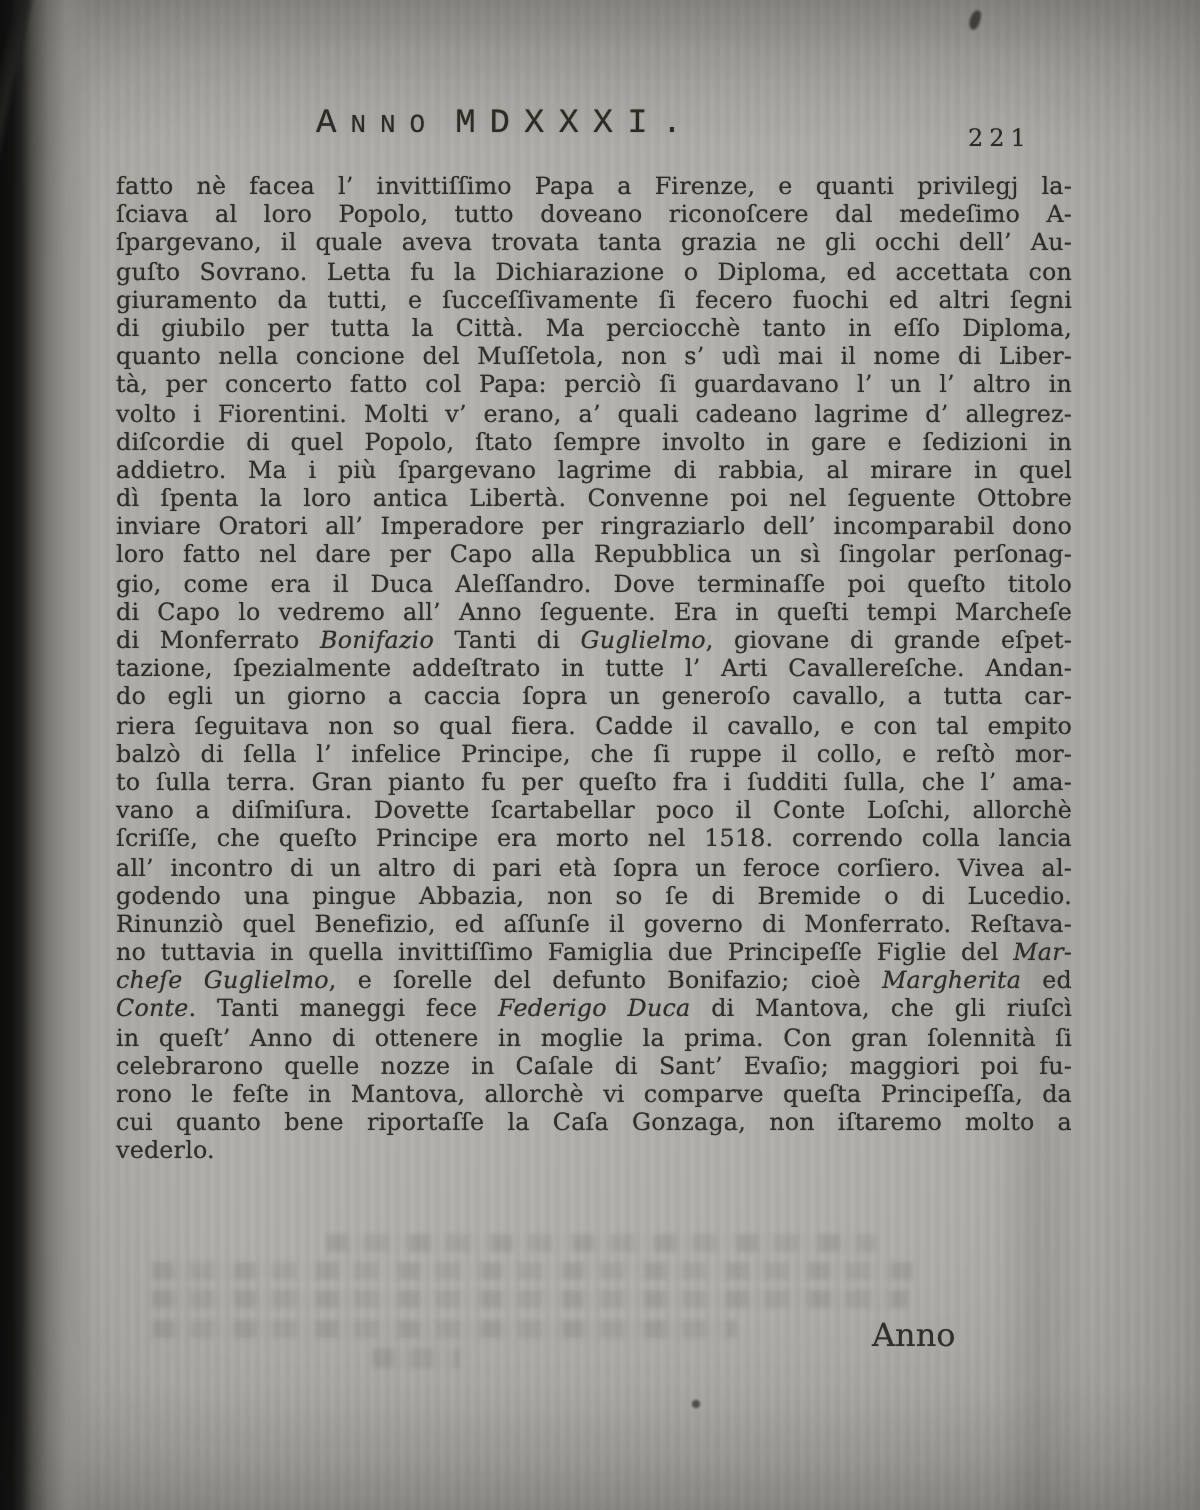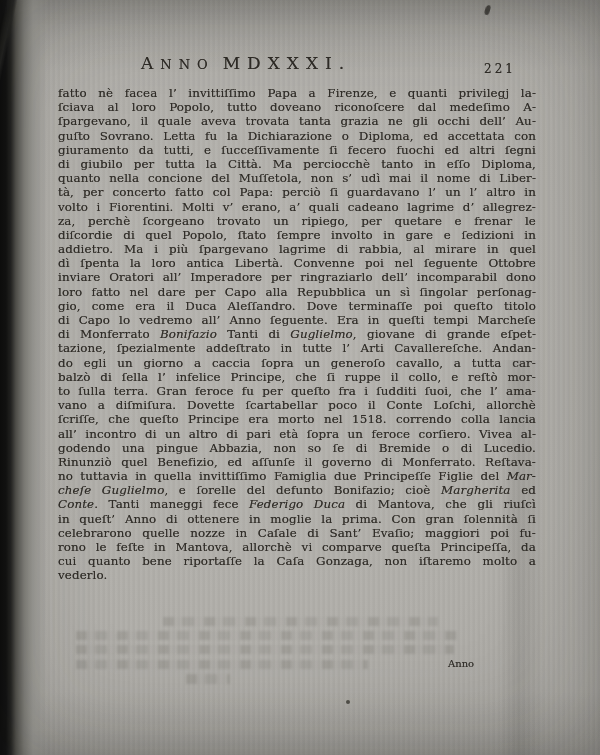--- a/index.html
+++ b/index.html
@@ -22,22 +22,22 @@
     transform:rotate(12deg);transform-origin:top center;opacity:.9;}
   .curve-band{position:absolute;left:498px;top:360px;width:46px;bottom:0;
     background:linear-gradient(90deg,rgba(25,25,23,0),rgba(25,25,23,0.09) 45%,rgba(25,25,23,0));}
   .speck{position:absolute;}
   .speck.s1{left:485px;top:5px;width:5px;height:10px;background:#45433f;border-radius:60% 40% 50% 50%;transform:rotate(15deg);filter:blur(.4px);}
   .speck.s2{left:346px;top:700px;width:4px;height:4px;background:#504e49;border-radius:50%;filter:blur(.5px);}
   .vignette{position:absolute;inset:0;pointer-events:none;
     box-shadow:inset 0 0 110px rgba(30,30,28,0.22), inset 0 0 28px rgba(40,40,38,0.10);}
 
   .header{position:absolute;left:60px;top:53px;width:480px;height:26px;color:#2f2c27;}
-  .htitle{position:absolute;left:81px;top:0;white-space:nowrap;
-    font-size:17px;letter-spacing:7px;text-shadow:0 0 .6px rgba(47,44,39,.6);}
+  .htitle{position:absolute;left:98px;top:0;white-space:nowrap;
+    font-size:17px;letter-spacing:7px;text-shadow:0 0 .6px rgba(47,44,39,.6);font-family:Liberation Mono, monospace;}
   .htitle .smallcaps{font-size:13px;letter-spacing:7px;}
   .htitle .year{margin-left:8px;}
   .pagenum{position:absolute;left:424px;top:9px;font-size:12px;letter-spacing:3px;
     text-shadow:0 0 .5px rgba(47,44,39,.6);}
 
   .body{position:absolute;left:58px;top:86px;width:478px;color:#312e29;
     font-size:11.9px;line-height:14.18px;letter-spacing:.1px;
     text-shadow:0 0 .55px rgba(49,46,41,.65);}
   .tline{text-align:justify;text-align-last:justify;}
   .tline.last{text-align-last:left;}
@@ -45,21 +45,21 @@
 
   .ghost{position:absolute;left:76px;top:617px;width:394px;filter:blur(1.2px);opacity:.5;}
   .grow{height:9px;margin-bottom:5.2px;
     background:repeating-linear-gradient(90deg, rgba(95,92,86,0.38) 0 11px, rgba(95,92,86,0.06) 11px 19px, rgba(95,92,86,0.30) 19px 31px, rgba(95,92,86,0.05) 31px 41px);}
   .grow:nth-child(1){width:70%;margin-left:22%;}
   .grow:nth-child(2){width:97%;}
   .grow:nth-child(3){width:96%;}
   .grow:nth-child(4){width:74%;}
   .grow:nth-child(5){width:11%;margin-left:28%;height:10px;}
 
-  .catchword{position:absolute;left:448px;top:658px;font-size:10px;color:#33302b;
+  .catchword{position:absolute;left:436px;top:658px;font-size:16px;color:#33302b;
     text-shadow:0 0 .5px rgba(49,46,41,.6);}
 </style>
 </head>
 <body>
 
 <div class="photo">
   <div class="texture"></div>
   <div class="top-shade"></div>
   <div class="bottom-shade"></div>
   <div class="spine"></div>
@@ -74,33 +74,33 @@
   <div class="body">
       <div class="tline"><span>fatto nè facea l’ invittiſſimo Papa a Firenze, e quanti privilegj la-</span></div>
       <div class="tline"><span>ſciava al loro Popolo, tutto doveano riconoſcere dal medeſimo A-</span></div>
       <div class="tline"><span>ſpargevano, il quale aveva trovata tanta grazia ne gli occhi dell’ Au-</span></div>
       <div class="tline"><span>guſto Sovrano. Letta fu la Dichiarazione o Diploma, ed accettata con</span></div>
       <div class="tline"><span>giuramento da tutti, e ſucceſſivamente ſi fecero fuochi ed altri ſegni</span></div>
       <div class="tline"><span>di giubilo per tutta la Città. Ma perciocchè tanto in eſſo Diploma,</span></div>
       <div class="tline"><span>quanto nella concione del Muſſetola, non s’ udì mai il nome di Liber-</span></div>
       <div class="tline"><span>tà, per concerto fatto col Papa: perciò ſi guardavano l’ un l’ altro in</span></div>
       <div class="tline"><span>volto i Fiorentini. Molti v’ erano, a’ quali cadeano lagrime d’ allegrez-</span></div>
-      <div class="tline"><span>za, perchè ſcorgeano trovato un ripiego, per quetare e frenar le</span></div>
       <div class="tline"><span>diſcordie di quel Popolo, ſtato ſempre involto in gare e ſedizioni in</span></div>
       <div class="tline"><span>addietro. Ma i più ſpargevano lagrime di rabbia, al mirare in quel</span></div>
       <div class="tline"><span>dì ſpenta la loro antica Libertà. Convenne poi nel ſeguente Ottobre</span></div>
       <div class="tline"><span>inviare Oratori all’ Imperadore per ringraziarlo dell’ incomparabil dono</span></div>
       <div class="tline"><span>loro fatto nel dare per Capo alla Repubblica un sì ſingolar perſonag-</span></div>
       <div class="tline"><span>gio, come era il Duca Aleſſandro. Dove terminaſſe poi queſto titolo</span></div>
       <div class="tline"><span>di Capo lo vedremo all’ Anno ſeguente. Era in queſti tempi Marcheſe</span></div>
       <div class="tline"><span>di Monferrato </span><span class="it">Bonifazio</span><span> Tanti di </span><span class="it">Guglielmo</span><span>, giovane di grande eſpet-</span></div>
       <div class="tline"><span>tazione, ſpezialmente addeſtrato in tutte l’ Arti Cavallereſche. Andan-</span></div>
       <div class="tline"><span>do egli un giorno a caccia ſopra un generoſo cavallo, a tutta car-</span></div>
+      <div class="tline"><span>riera ſeguitava non so qual fiera. Cadde il cavallo, e con tal empito</span></div>
       <div class="tline"><span>balzò di ſella l’ infelice Principe, che ſi ruppe il collo, e reſtò mor-</span></div>
-      <div class="tline"><span>to ſulla terra. Gran feroce fu per queſto fra i ſudditi ſuoi, che l’ ama-</span></div>
+      <div class="tline"><span>to ſulla terra. Gran pianto fu per queſto fra i ſudditi ſulla, che l’ ama-</span></div>
       <div class="tline"><span>vano a diſmiſura. Dovette ſcartabellar poco il Conte Loſchi, allorchè</span></div>
       <div class="tline"><span>ſcriſſe, che queſto Principe era morto nel 1518. correndo colla lancia</span></div>
       <div class="tline"><span>all’ incontro di un altro di pari età ſopra un feroce corſiero. Vivea al-</span></div>
       <div class="tline"><span>godendo una pingue Abbazia, non so ſe di Bremide o di Lucedio.</span></div>
       <div class="tline"><span>Rinunziò quel Benefizio, ed aſſunſe il governo di Monferrato. Reſtava-</span></div>
       <div class="tline"><span>no tuttavia in quella invittiſſimo Famiglia due Principeſſe Figlie del </span><span class="it">Mar-</span></div>
       <div class="tline"><span class="it">cheſe Guglielmo</span><span>, e ſorelle del defunto Bonifazio; cioè </span><span class="it">Margherita</span><span> ed</span></div>
       <div class="tline"><span class="it">Conte</span><span>. Tanti maneggi fece </span><span class="it">Federigo Duca</span><span> di Mantova, che gli riuſcì</span></div>
       <div class="tline"><span>in queſt’ Anno di ottenere in moglie la prima. Con gran ſolennità ſi</span></div>
       <div class="tline"><span>celebrarono quelle nozze in Caſale di Sant’ Evaſio; maggiori poi fu-</span></div>

